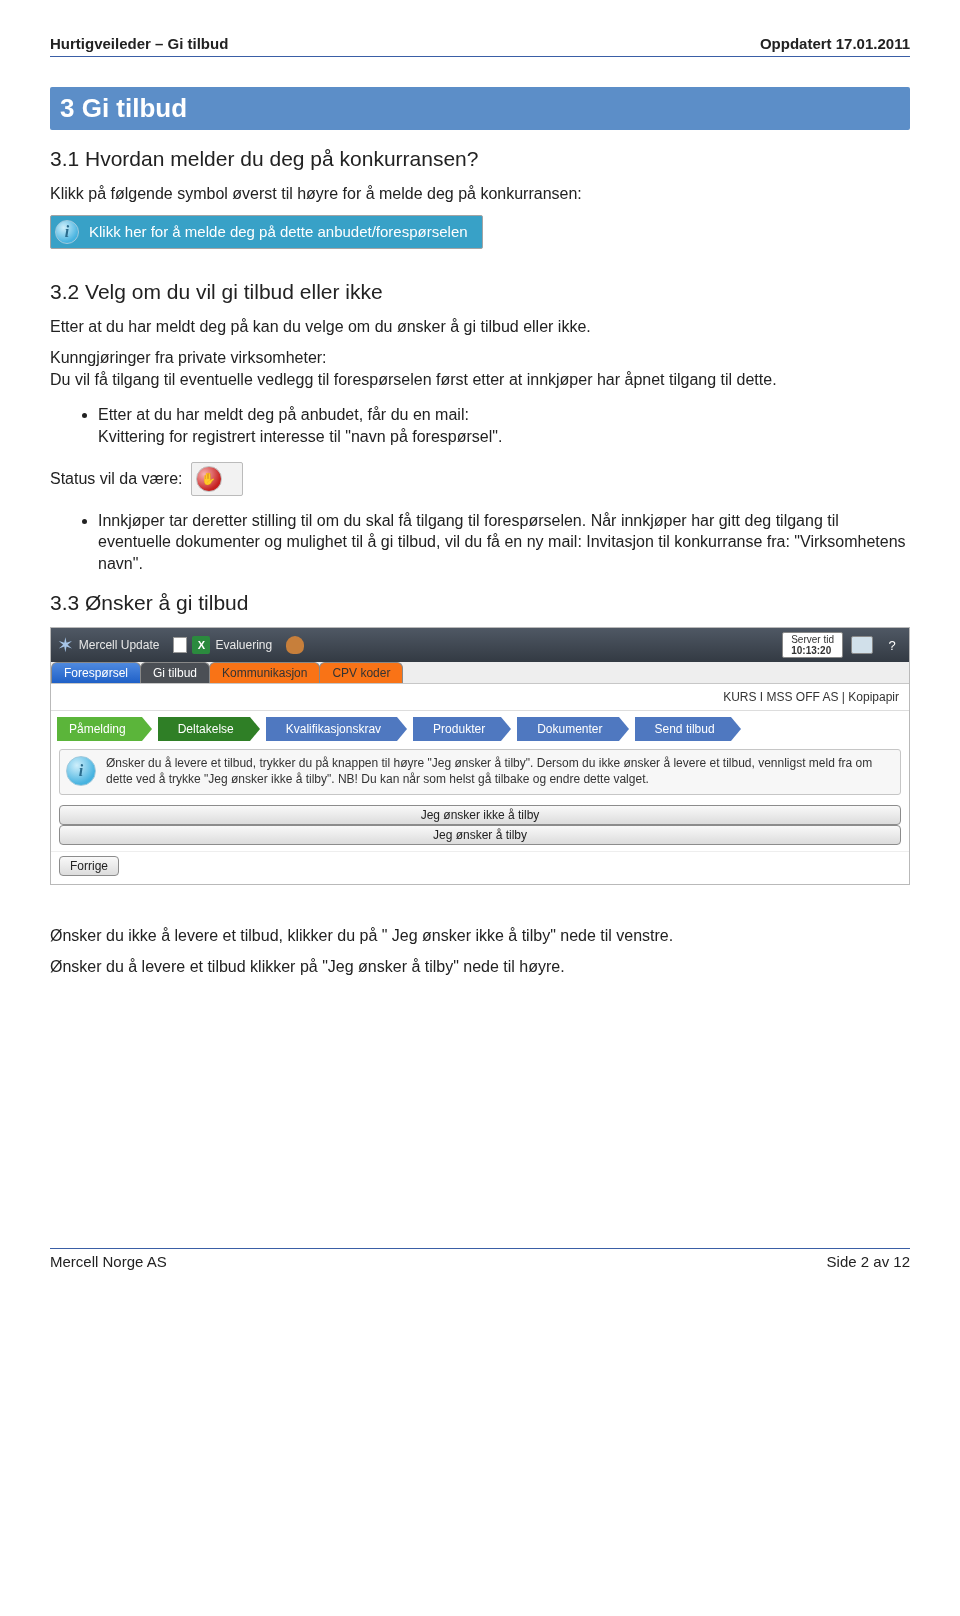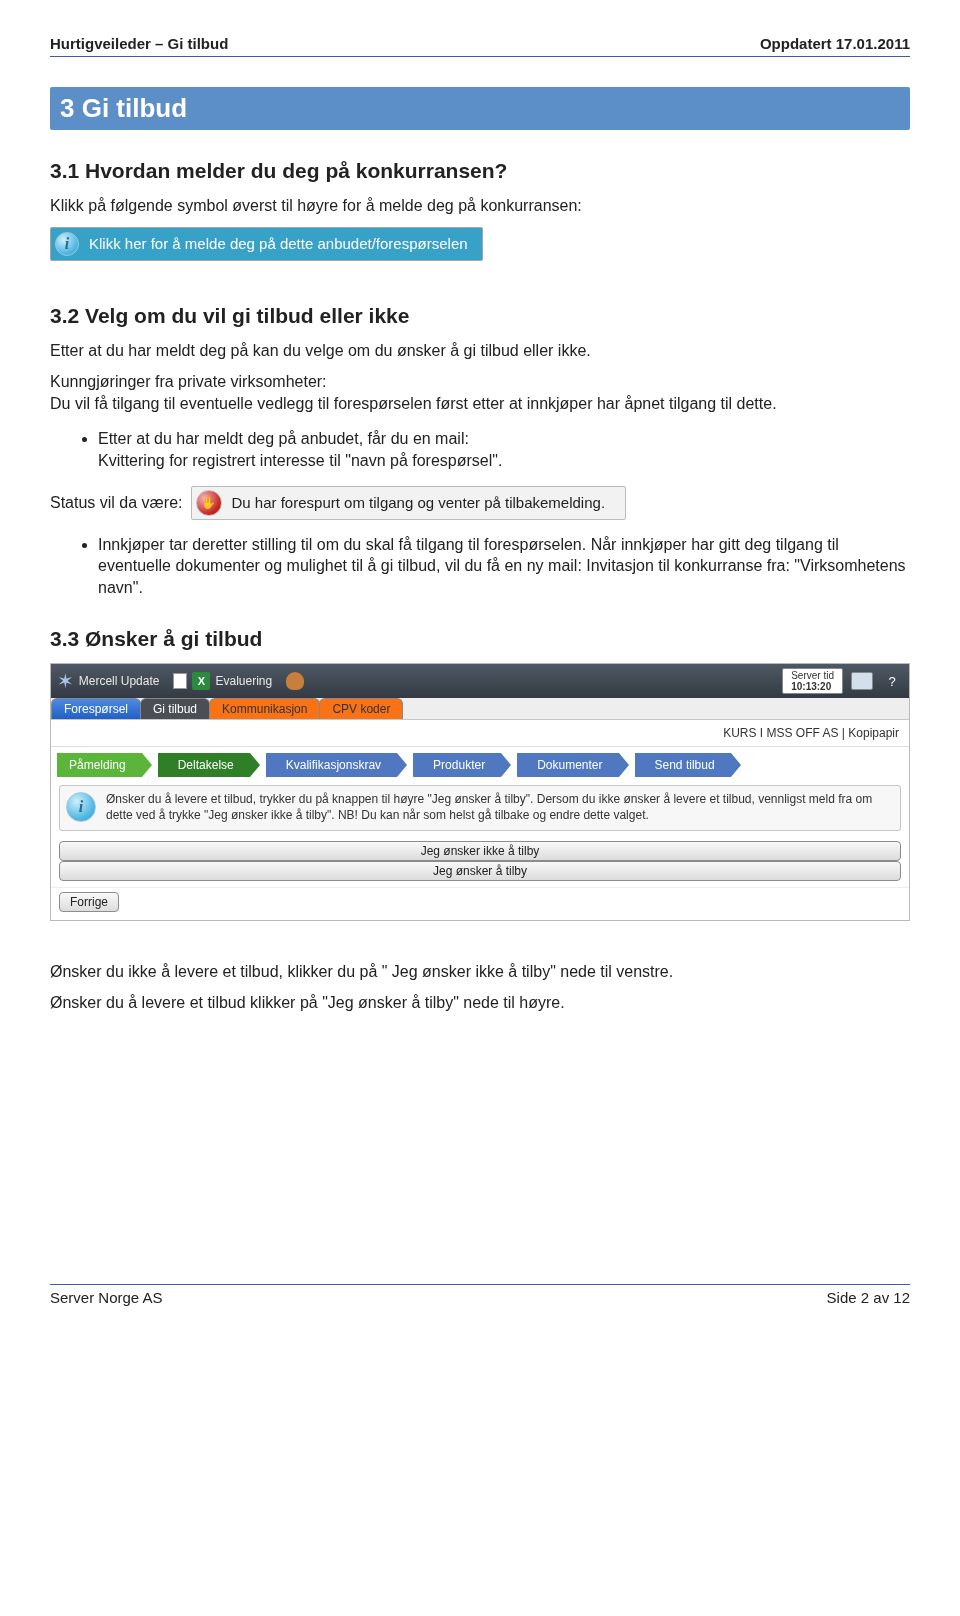--- a/index.html
+++ b/index.html
@@ -7,21 +7,21 @@
     font-family: "Trebuchet MS", "Lucida Sans", Verdana, sans-serif;
     font-size: 16px;
     color: #222;
     background: #fff;
     width: 960px;
     margin: 0 auto;
     padding: 35px 50px 25px;
   }
   .page-header { display: flex; justify-content: space-between; font-weight: 600; font-size: 15px; padding-bottom: 4px; border-bottom: 1px solid #3a5ea6; margin-bottom: 30px; }
   .section-banner { background: #5c8ec8; color: #fff; font-size: 26px; font-weight: 600; padding: 6px 10px; margin-bottom: 6px; border-radius: 2px; }
-  .subheading { font-size: 21px; font-weight: 700; margin: 29px 0 12px; }
+  .subheading { font-size: 21px; font-weight: 400; margin: 17px 0 12px; }
   p.body { margin: 10px 0; line-height: 1.35; }
   .callout-blue {
     display: inline-flex; align-items: center; gap: 10px;
     background: #38a1c7; color: #fff; font-size: 15px;
     padding: 4px 14px 4px 4px; border: 1px solid #a4a4a4; border-radius: 2px;
     margin-bottom: 14px;
   }
   .info-circle {
     width: 24px; height: 24px; border-radius: 50%;
     background: radial-gradient(circle at 35% 30%, #cfeffb, #47b3e0 70%);
@@ -131,21 +131,20 @@
 <ul class="bullets">
   <li>
     <span>Etter at du har meldt deg på anbudet, får du en mail:</span><br>
     <span>Kvittering for registrert interesse til "navn på forespørsel".</span>
   </li>
 </ul>
 <div class="status-row">
   <span>Status vil da være:</span>
   <span class="status-callout">
     <span class="stop-circle">✋</span>
-    <span>Du har forespurt om tilgang og venter på tilbakemelding.</span>
   </span>
 </div>
 <ul class="bullets">
   <li>Innkjøper tar deretter stilling til om du skal få tilgang til forespørselen. Når innkjøper har gitt deg tilgang til eventuelle dokumenter og mulighet til å gi tilbud, vil du få en ny mail: Invitasjon til konkurranse fra: "Virksomhetens navn".</li>
 </ul>
 
 
 <div class="subheading">3.3  Ønsker å gi tilbud</div>
 
 
@@ -209,18 +208,18 @@
   </div>
   <div class="btn-footer">
     <button class="ui-btn">Forrige</button>
   </div>
 </div>
 
 <p class="body">Ønsker du ikke å levere et tilbud, klikker du på " Jeg ønsker ikke å tilby" nede til venstre.</p>
 <p class="body">Ønsker du å levere et tilbud klikker på "Jeg ønsker å tilby" nede til høyre.</p>
 
 <div class="page-footer">
-  <span>Server Norge AS</span>
+  <span>Mercell Norge AS</span>
   <span>Side 2 av 12</span>
 </div>
 
 
 
 
 </body></html>

